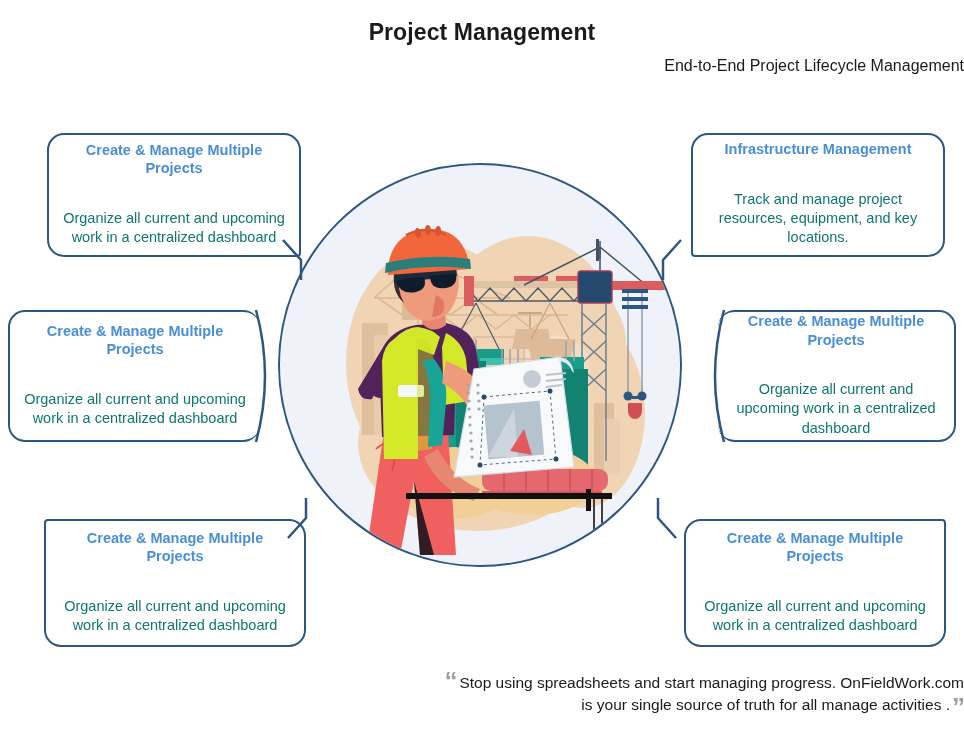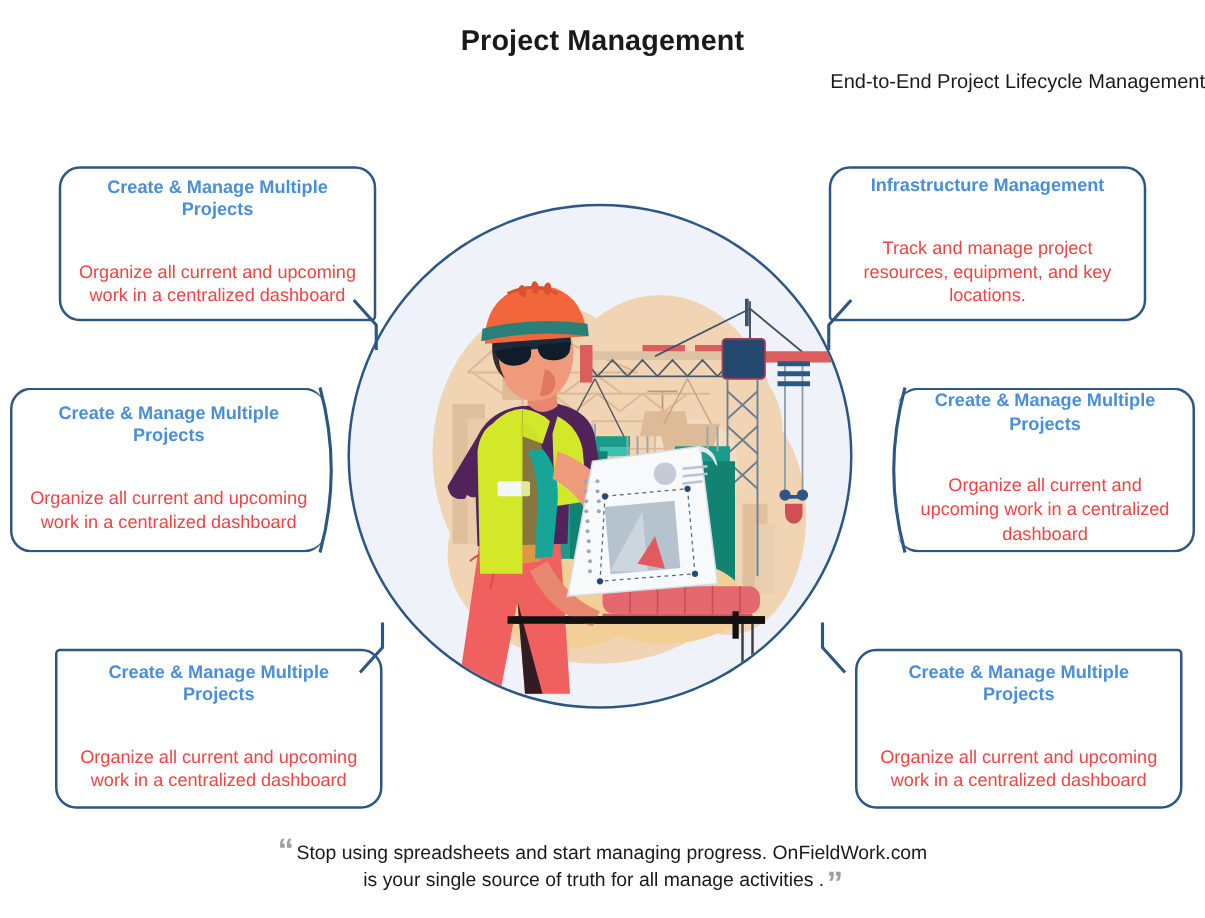--- a/index.html
+++ b/index.html
@@ -80,54 +80,54 @@
     justify-content: center;
     gap: 30px;
   }
   .callout .c-title {
     color: #4a8fd6;
     font-weight: bold;
     font-size: 14.5px;
     line-height: 1.28;
   }
   .callout .c-body {
-    color: #ef4444;
+    color: #0f766e;
     font-size: 14.5px;
     line-height: 1.33;
     margin-top: 1px;
   }
 
   
   .tail {
     position: absolute;
     pointer-events: none;
     overflow: visible;
   }
 
   
   #box-tl { left: 47px;  top: 133px; width: 254px; height: 124px; border-radius: 17px 17px 4px 17px; }
-  #box-tr { left: 663px; top: 133px; width: 254px; height: 124px; border-radius: 17px 17px 17px 4px; }
+  #box-tr { left: 691px; top: 133px; width: 254px; height: 124px; border-radius: 17px 17px 17px 4px; }
   #box-ml { left: 8px;   top: 310px; width: 252px; height: 132px; border-radius: 17px; }
   #box-mr { left: 718px; top: 310px; width: 238px; height: 132px; border-radius: 17px; }
   #box-bl { left: 44px;  top: 519px; width: 262px; height: 128px; border-radius: 4px 17px 17px 17px; }
   #box-br { left: 684px; top: 519px; width: 262px; height: 128px; border-radius: 17px 4px 17px 17px; }
 
   
   #box-ml { border-right: none; }
   #box-mr { border-left: none; }
 
   .curve-edge { position: absolute; pointer-events: none; }
 
   
   .quote {
     position: absolute;
     left: 0;
     top: 672px;
     width: 964px;
-    text-align: center;
+    text-align: right;
     font-size: 15.5px;
     color: #1a1a1a;
     line-height: 1.45;
   }
   .quote .qline { display: block; }
   .qmark {
     color: #9e9e9e;
     font-weight: bold;
     font-size: 26px;
     line-height: 0;

